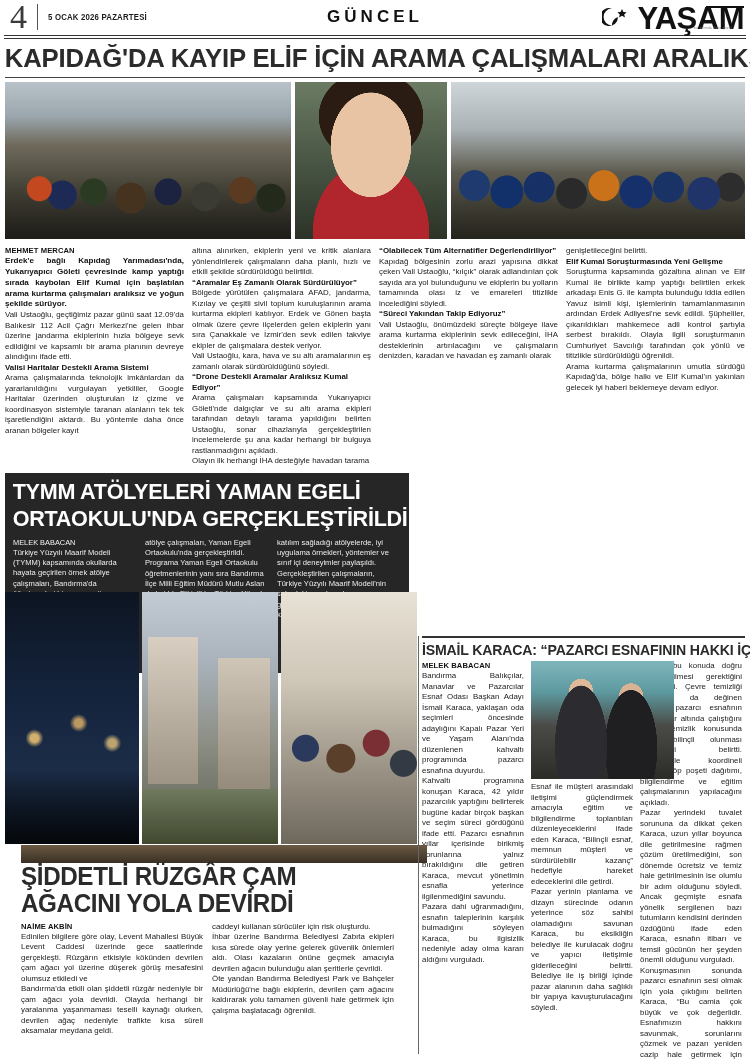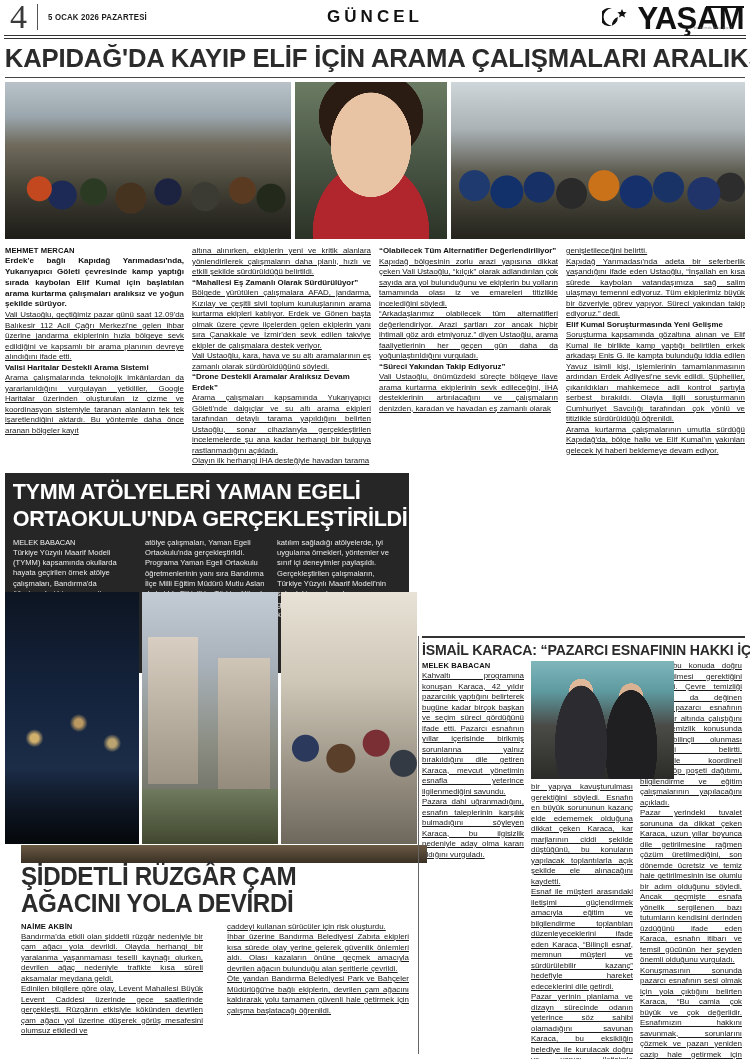--- a/index.html
+++ b/index.html
@@ -93,21 +93,21 @@
       radial-gradient(circle at 86% 71%, #20346a 0 16px, transparent 17px),
       radial-gradient(circle at 95% 67%, #2d2d2d 0 14px, transparent 15px),
       linear-gradient(180deg, transparent 62%, rgba(0,0,0,.3) 100%);
   }
 
   
   .cols-a { display:flex; gap:8px; padding:3px 5px 0 5px; }
   .col { width:181px; }
   .byline { font-size:7.6px; font-weight:bold; color:#111; letter-spacing:.1px; margin-bottom:1px; }
   .lead { font-size:8.1px; font-weight:bold; line-height:1.34; color:#111; text-align:justify; }
-  p.body { font-size:7.9px; line-height:1.33; color:#1a1a1a; text-align:justify; margin:0;text-decoration:underline; }
+  p.body { font-size:7.9px; line-height:1.33; color:#1a1a1a; text-align:justify; margin:0; }
   p.subh { font-size:7.9px; line-height:1.33; color:#111; font-weight:bold; text-align:left; margin:0; }
 
   
   .black-block {
     position:relative; margin:6px 5px 0 5px; background:#262626;
     width:404px; height:200px; overflow:hidden;
   }
   .headline-b1 {
     padding:6px 8px 0 8px; color:#fff; font-size:22.5px; font-weight:bold;
     white-space:nowrap; transform:scaleX(0.96); transform-origin:left center; letter-spacing:-.3px;
@@ -146,21 +146,21 @@
   
   .art-d { position:absolute; left:21px; top:845px; width:406px; }
   .photo-d {
     width:406px; height:18px; position:relative; overflow:hidden;
     background:linear-gradient(180deg,#6b5a44 0%, #3a3024 100%);
   }
   .headline-d {
     font-size:25.5px; font-weight:bold; color:#2b2b2b; white-space:nowrap; line-height:1.07;
     transform:scaleX(0.95); transform-origin:left center; letter-spacing:-.4px;
   }
-  .cols-d { display:flex; gap:24px; padding-top:4px; }
+  .cols-d { display:flex; gap:9px; padding-top:4px; }
   .cold { width:182px; }
 
   .vrule { position:absolute; background:#666; width:1px; }
 </style>
 </head>
 <body>
 
 <div class="page">
 
   <div class="masthead">
@@ -195,37 +195,35 @@
   <div class="cols-a">
     <div class="col">
       <div class="byline">MEHMET MERCAN</div>
       <p class="lead">Erdek'e bağlı Kapıdağ Yarımadası'nda, Yukarıyapıcı Göleti çevresinde kamp yaptığı sırada kaybolan Elif Kumal için başlatılan arama kurtarma çalışmaları aralıksız ve yoğun şekilde sürüyor.</p>
       <p class="body">Vali Ustaoğlu, geçtiğimiz pazar günü saat 12.09'da Balıkesir 112 Acil Çağrı Merkezi'ne gelen ihbar üzerine jandarma ekiplerinin hızla bölgeye sevk edildiğini ve kapsamlı bir arama planının devreye alındığını ifade etti.</p>
       <p class="subh">Valisi Haritalar Destekli Arama Sistemi</p>
       <p class="body">Arama çalışmalarında teknolojik imkânlardan da yararlanıldığını vurgulayan yetkililer, Google Haritalar üzerinden oluşturulan iz çizme ve koordinasyon sistemiyle taranan alanların tek tek işaretlendiğini aktardı. Bu yöntemle daha önce aranan bölgeler kayıt</p>
     </div>
     <div class="col">
       <p class="body">altına alınırken, ekiplerin yeni ve kritik alanlara yönlendirilerek çalışmaların daha planlı, hızlı ve etkili şekilde sürdürüldüğü belirtildi.</p>
-      <p class="subh">“Mahallesi Eş Zamanlı Olarak Sürdürülüyor”</p>
+      <p class="subh">“Aramalar Eş Zamanlı Olarak Sürdürülüyor”</p>
       <p class="body">Bölgede yürütülen çalışmalara AFAD, jandarma, Kızılay ve çeşitli sivil toplum kuruluşlarının arama kurtarma ekipleri katılıyor. Erdek ve Gönen başta olmak üzere çevre ilçelerden gelen ekiplerin yanı sıra Çanakkale ve İzmir'den sevk edilen takviye ekipler de çalışmalara destek veriyor.</p>
       <p class="body">Vali Ustaoğlu, kara, hava ve su altı aramalarının eş zamanlı olarak sürdürüldüğünü söyledi.</p>
-      <p class="subh">“Drone Destekli Aramalar Aralıksız Devam Erdek”</p>
+      <p class="subh">“Drone Destekli Aramalar Aralıksız Kumal Ediyor”</p>
       <p class="body">Arama çalışmaları kapsamında Yukarıyapıcı Göleti'nde dalgıçlar ve su altı arama ekipleri tarafından detaylı tarama yapıldığını belirten Ustaoğlu, sonar cihazlarıyla gerçekleştirilen incelemelerde şu ana kadar herhangi bir bulguya rastlanmadığını açıkladı.</p>
       <p class="body">Olayın ilk herhangi İHA desteğiyle havadan tarama</p>
     </div>
     <div class="col">
       <p class="subh">“Olabilecek Tüm Alternatifler Değerlendiriliyor”</p>
       <p class="body">Kapıdağ bölgesinin zorlu arazi yapısına dikkat çeken Vali Ustaoğlu, “kılçık” olarak adlandırılan çok sayıda ara yol bulunduğunu ve ekiplerin bu yolların tamamında olası iz ve emareleri titizlikle incelediğini söyledi.</p>
-      <p class="body">“Arkadaşlarımız olabilecek tüm alternatifleri değerlendiriyor. Arazi şartları zor ancak hiçbir ihtimali göz ardı etmiyoruz.” diyen Ustaoğlu, arama faaliyetlerinin her geçen gün daha da yoğunlaştırıldığını vurguladı.</p>
       <p class="subh">“Süreci Yakından Takip Ediyoruz”</p>
       <p class="body">Vali Ustaoğlu, önümüzdeki süreçte bölgeye ilave arama kurtarma ekiplerinin sevk edileceğini, İHA desteklerinin artırılacağını ve çalışmaların denizden, karadan ve havadan eş zamanlı olarak</p>
     </div>
     <div class="col">
       <p class="body">genişletileceğini belirtti.</p>
-      <p class="body">Kapıdağ Yarımadası'nda adeta bir seferberlik yaşandığını ifade eden Ustaoğlu, “İnşallah en kısa sürede kaybolan vatandaşımıza sağ salim ulaşmayı temenni ediyoruz. Tüm ekiplerimiz büyük bir özveriyle görev yapıyor. Süreci yakından takip ediyoruz.” dedi.</p>
       <p class="subh">Elif Kumal Soruşturmasında Yeni Gelişme</p>
       <p class="body">Soruşturma kapsamında gözaltına alınan ve Elif Kumal ile birlikte kamp yaptığı belirtilen erkek arkadaşı Enis G. ile kampta bulunduğu iddia edilen Yavuz isimli kişi, işlemlerinin tamamlanmasının ardından Erdek Adliyesi'ne sevk edildi. Şüpheliler, çıkarıldıkları mahkemece adli kontrol şartıyla serbest bırakıldı. Olayla ilgili soruşturmanın Cumhuriyet Savcılığı tarafından çok yönlü ve titizlikle sürdürüldüğü öğrenildi.</p>
       <p class="body">Arama kurtarma çalışmalarının umutla sürdüğü Kapıdağ'da, bölge halkı ve Elif Kumal'ın yakınları gelecek iyi haberi beklemeye devam ediyor.</p>
     </div>
   </div>
 
   <div class="black-block">
     <div class="headline-b1">TYMM ATÖLYELERİ YAMAN EGELİ</div>
     <div class="headline-b2">ORTAOKULU'NDA GERÇEKLEŞTİRİLDİ</div>
     <div class="cols-b">
@@ -269,48 +267,48 @@
           radial-gradient(circle at 90% 68%, #333a44 0 13px, transparent 14px);"></div>
     </div>
   </div>
 
   <div class="art-c">
     <div class="rule-c"></div>
     <div class="headline-c">İSMAİL KARACA: “PAZARCI ESNAFININ HAKKI İÇİN ADAYIM”</div>
     <div class="cols-c">
       <div class="colc">
         <div class="byline">MELEK BABACAN</div>
+        <p class="body">Bandırma Balıkçılar, Manavlar ve Pazarcılar Esnaf Odası Başkan Adayı İsmail Karaca, yaklaşan oda seçimleri öncesinde adaylığını Kapalı Pazar Yeri ve Yaşam Alanı'nda düzenlenen kahvaltı programında pazarcı esnafına duyurdu.</p>
         <p class="body">Kahvaltı programına konuşan Karaca, 42 yıldır pazarcılık yaptığını belirterek bugüne kadar birçok başkan ve seçim süreci gördüğünü ifade etti. Pazarcı esnafının yıllar içerisinde birikmiş sorunlarına yalnız bırakıldığını dile getiren Karaca, mevcut yönetimin esnafla yeterince ilgilenmediğini savundu.</p>
         <p class="body">Pazara dahi uğranmadığını, esnafın taleplerinin karşılık bulmadığını söyleyen Karaca, bu ilgisizlik nedeniyle aday olma kararı aldığını vurguladı.</p>
 
       </div>
       <div class="colc">
         <div class="photo-c"></div>
-        <p class="body">bir yapıya kavuşturulması gerektiğini söyledi. Esnafın en büyük sorununun kazanç elde edememek olduğuna dikkat çeken Karaca, kar marjlarının ciddi şekilde düştüğünü, bu konuların yapılacak toplantılarla açık şekilde ele alınacağını kaydetti.</p>
         <p class="body">Esnaf ile müşteri arasındaki iletişimi güçlendirmek amacıyla eğitim ve bilgilendirme toplantıları düzenleyeceklerini ifade eden Karaca, “Bilinçli esnaf, memnun müşteri ve sürdürülebilir kazanç” hedefiyle hareket edeceklerini dile getirdi.</p>
         <p class="body">Pazar yerinin planlama ve dizayn sürecinde odanın yeterince söz sahibi olamadığını savunan Karaca, bu eksikliğin belediye ile kurulacak doğru ve yapıcı iletişimle giderileceğini belirtti. Belediye ile iş birliği içinde pazar alanının daha sağlıklı bir yapıya kavuşturulacağını söyledi.</p>
 
       </div>
       <div class="colc">
         <p class="body">esnafın bu konuda doğru bilgilendirilmesi gerektiğini ifade etti. Çevre temizliği konusuna da değinen Karaca, pazarcı esnafının zor şartlar altında çalıştığını ancak temizlik konusunda daha bilinçli olunması gerektiğini belirtti. Belediyeyle koordineli şekilde çöp poşeti dağıtımı, bilgilendirme ve eğitim çalışmalarının yapılacağını açıkladı.</p>
         <p class="body">Pazar yerindeki tuvalet sorununa da dikkat çeken Karaca, uzun yıllar boyunca dile getirilmesine rağmen çözüm üretilmediğini, son dönemde ücretsiz ve temiz hale getirilmesinin ise olumlu bir adım olduğunu söyledi. Ancak geçmişte esnafa yönelik sergilenen bazı tutumların kendisini derinden üzdüğünü ifade eden Karaca, esnafın itibarı ve temsil gücünün her şeyden önemli olduğunu vurguladı.</p>
         <p class="body">Konuşmasının sonunda pazarcı esnafının sesi olmak için yola çıktığını belirten Karaca, “Bu camia çok büyük ve çok değerlidir. Esnafımızın hakkını savunmak, sorunlarını çözmek ve pazarı yeniden cazip hale getirmek için buradayız.” dedi.</p>
       </div>
     </div>
   </div>
 
   <div class="art-d">
     <div class="photo-d"></div>
     <div class="headline-d">ŞİDDETLİ RÜZGÂR ÇAM</div>
     <div class="headline-d">AĞACINI YOLA DEVİRDİ</div>
     <div class="cols-d">
       <div class="cold">
         <div class="byline">NAİME AKBİN</div>
+        <p class="body">Edinilen bilgilere göre olay, Levent Mahallesi Büyük Levent Caddesi üzerinde gece saatlerinde gerçekleşti. Rüzgârın etkisiyle kökünden devrilen çam ağacı yol üzerine düşerek görüş mesafesini olumsuz etkiledi ve</p>
         <p class="body">Bandırma'da etkili olan şiddetli rüzgâr nedeniyle bir çam ağacı yola devrildi. Olayda herhangi bir yaralanma yaşanmaması teselli kaynağı olurken, devrilen ağaç nedeniyle trafikte kısa süreli aksamalar meydana geldi.</p>
-        <p class="body">Edinilen bilgilere göre olay, Levent Mahallesi Büyük Levent Caddesi üzerinde gece saatlerinde gerçekleşti. Rüzgârın etkisiyle kökünden devrilen çam ağacı yol üzerine düşerek görüş mesafesini olumsuz etkiledi ve</p>
       </div>
       <div class="cold">
         <p class="body">caddeyi kullanan sürücüler için risk oluşturdu.</p>
         <p class="body">İhbar üzerine Bandırma Belediyesi Zabıta ekipleri kısa sürede olay yerine gelerek güvenlik önlemleri aldı. Olası kazaların önüne geçmek amacıyla devrilen ağacın bulunduğu alan şeritlerle çevrildi.</p>
         <p class="body">Öte yandan Bandırma Belediyesi Park ve Bahçeler Müdürlüğü'ne bağlı ekiplerin, devrilen çam ağacını kaldırarak yolu tamamen güvenli hale getirmek için çalışma başlatacağı öğrenildi.</p>
       </div>
     </div>
   </div>
 
   <div class="vrule" style="left:418px; top:636px; height:418px;"></div>

